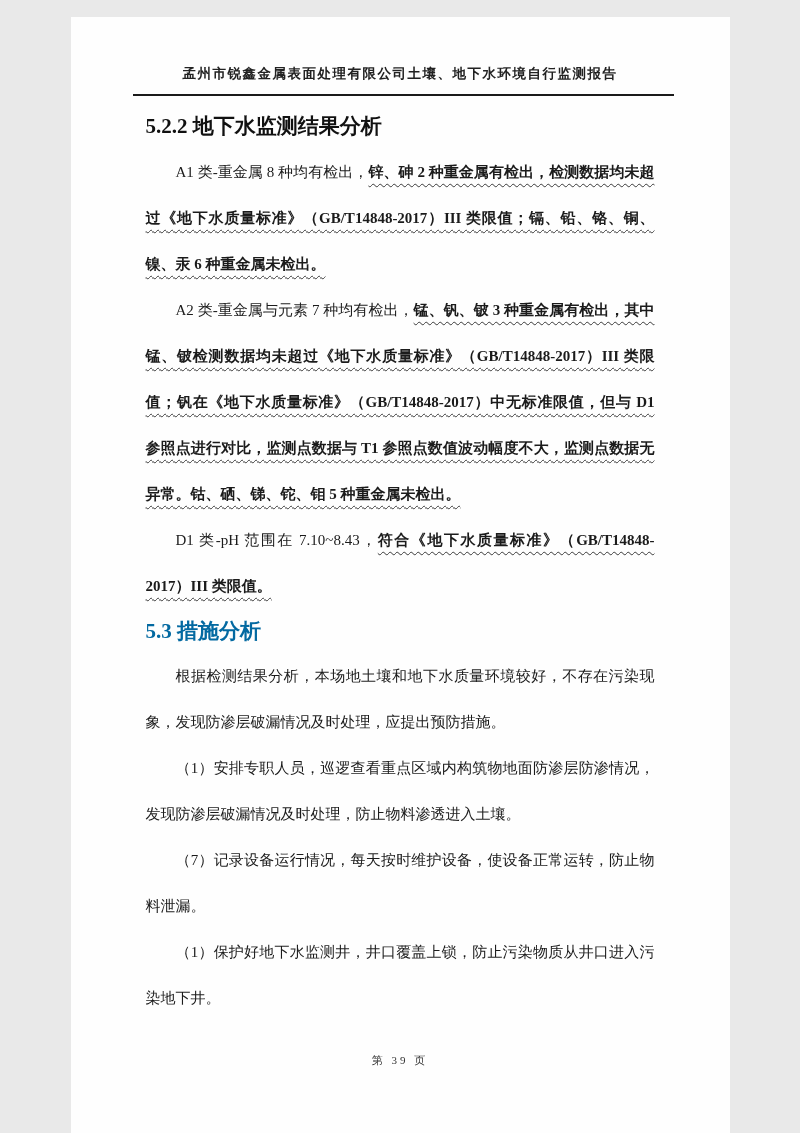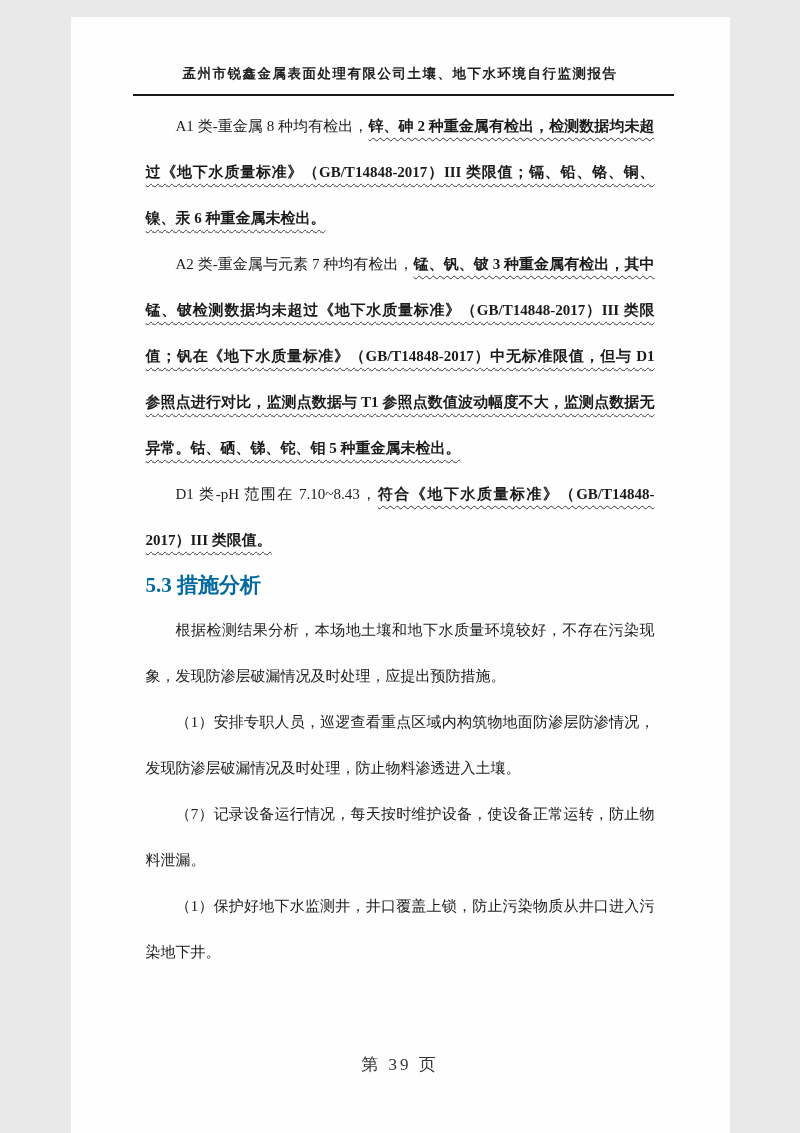--- a/index.html
+++ b/index.html
@@ -71,36 +71,37 @@
     text-decoration-thickness: 1px;
     text-decoration-color: #3a3a3a;
     text-underline-offset: 6px;
   }
   .page-footer {
     position: absolute;
     top: 1036px;
     left: 0;
     right: 0;
     text-align: center;
-    font-size: 17px;
+    font-size: 11px;
     letter-spacing: 3px;
     color: #333;
   }
 </style>
 </head>
 <body>
 
 <div class="page">
 
   <div class="page-header">孟州市锐鑫金属表面处理有限公司土壤、地下水环境自行监测报告</div>
 
   <div class="header-rule"></div>
 
   <div class="content">
 
+    <h1 class="sec-heading">5.2.2 地下水监测结果分析</h1>
 
     <p class="body-para"><span>A1 类-重金属 8 种均有检出，</span><span class="emph">锌、砷 2 种重金属有检出，检测数据均未超过《地下水质量标准》（GB/T14848-2017）III 类限值；镉、铅、铬、铜、镍、汞 6 种重金属未检出。</span></p>
 
     <p class="body-para"><span>A2 类-重金属与元素 7 种均有检出，</span><span class="emph">锰、钒、铍 3 种重金属有检出，其中锰、铍检测数据均未超过《地下水质量标准》（GB/T14848-2017）III 类限值；钒在《地下水质量标准》（GB/T14848-2017）中无标准限值，但与 D1 参照点进行对比，监测点数据与 T1 参照点数值波动幅度不大，监测点数据无异常。钴、硒、锑、铊、钼 5 种重金属未检出。</span></p>
 
     <p class="body-para"><span>D1 类-pH 范围在 7.10~8.43，</span><span class="emph">符合《地下水质量标准》（GB/T14848-2017）III 类限值。</span></p>
 
     <h2 class="sec-heading">5.3 措施分析</h2>
 
     <p class="body-para">根据检测结果分析，本场地土壤和地下水质量环境较好，不存在污染现象，发现防渗层破漏情况及时处理，应提出预防措施。</p>

